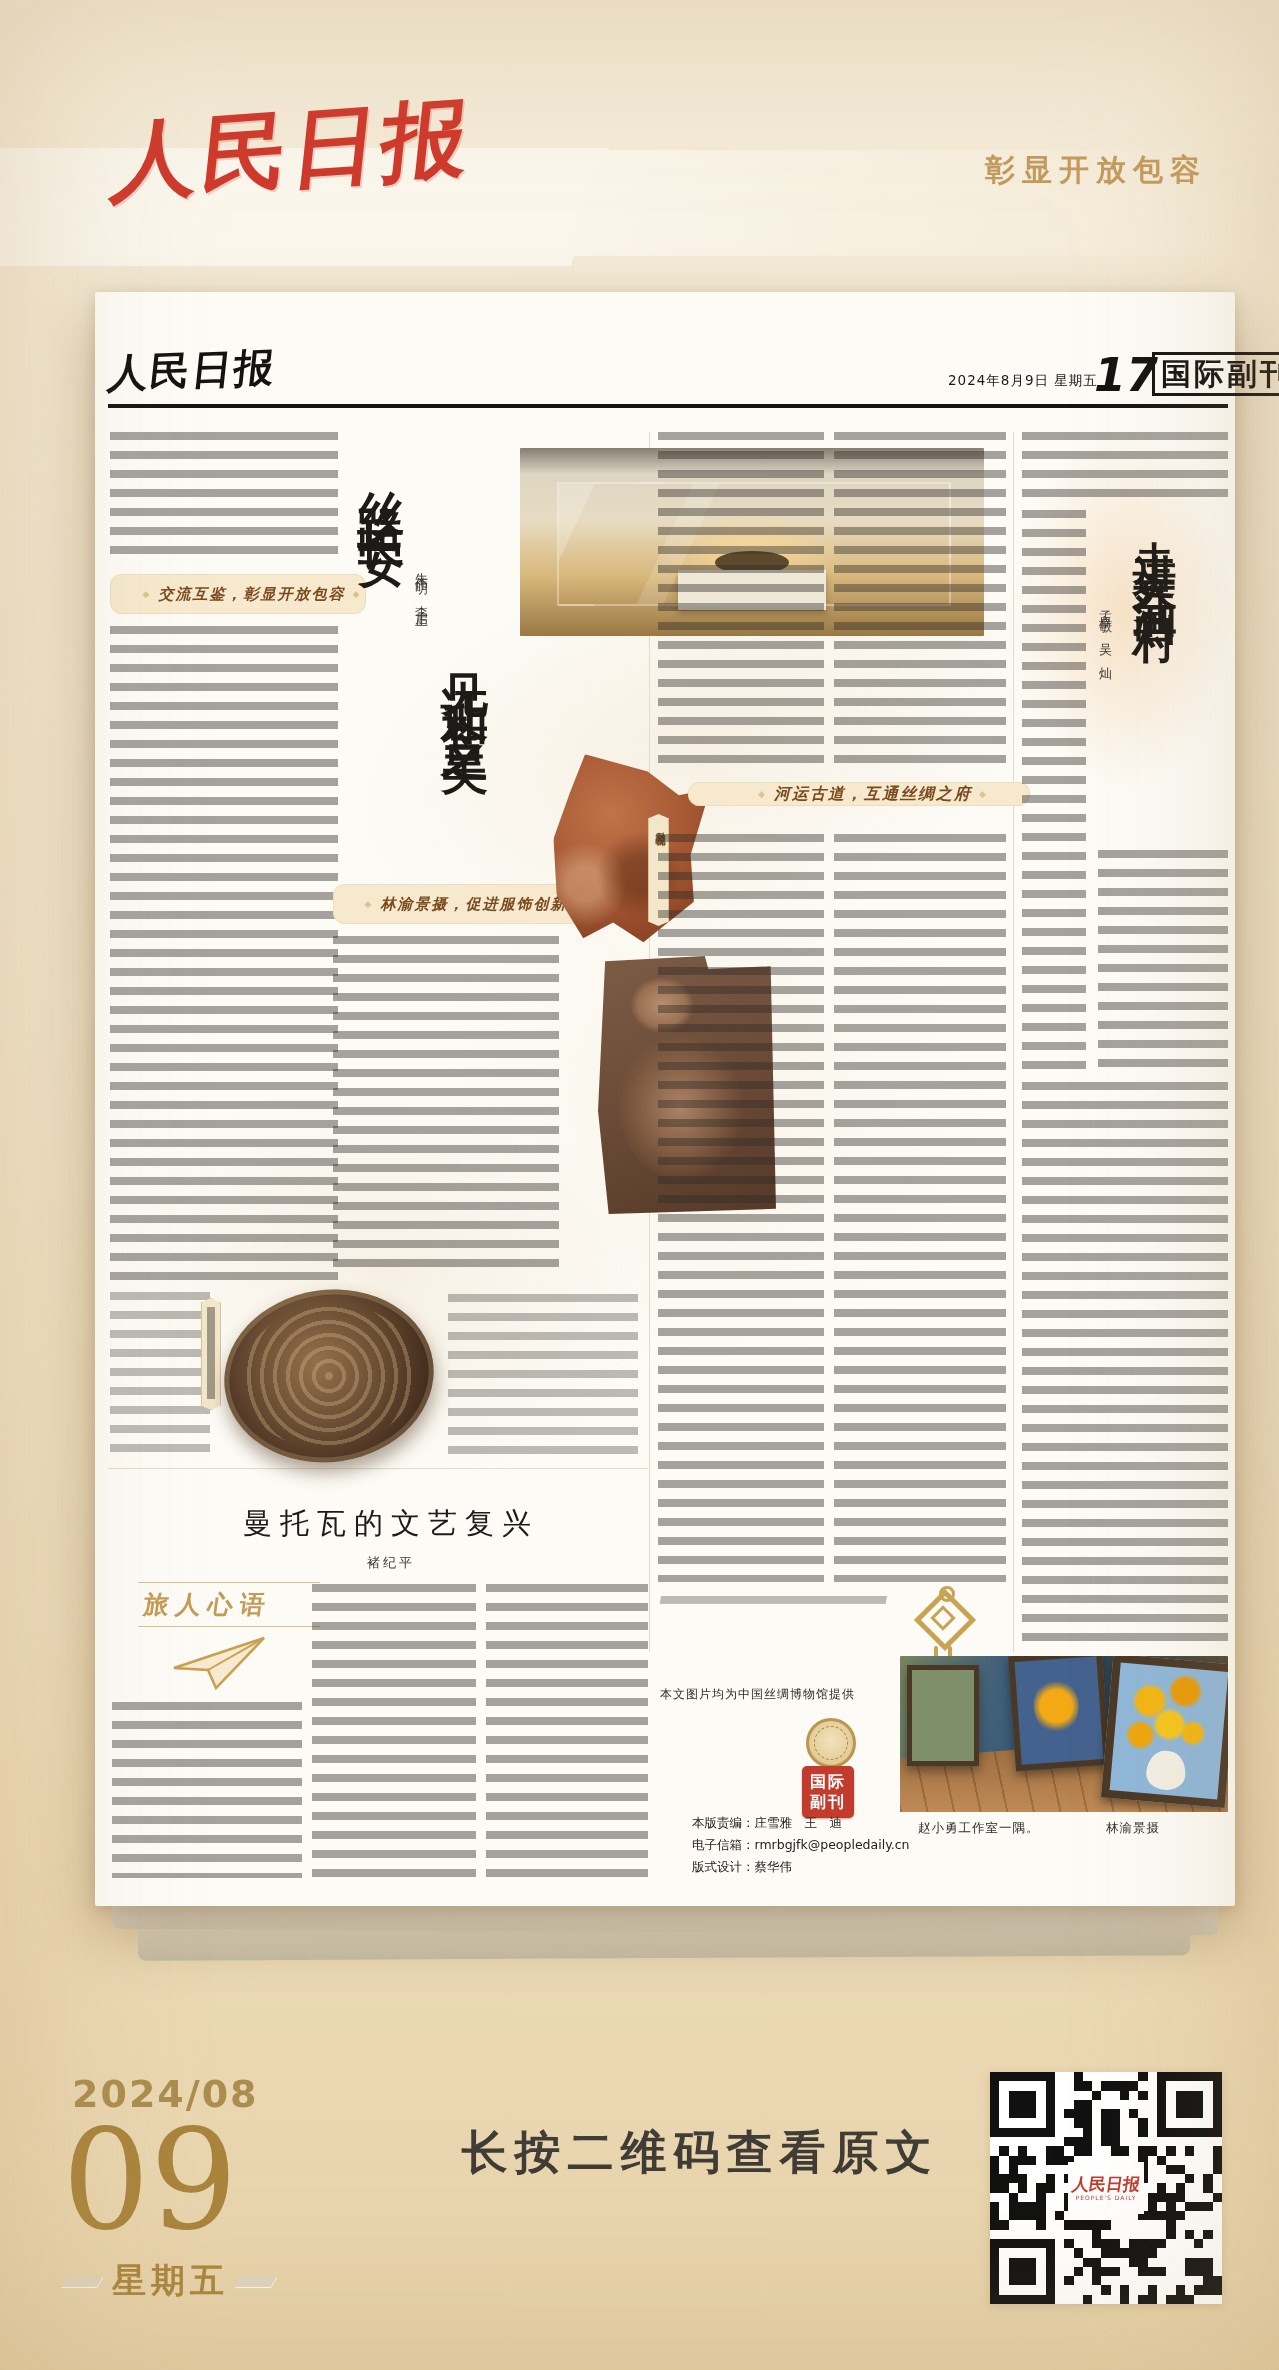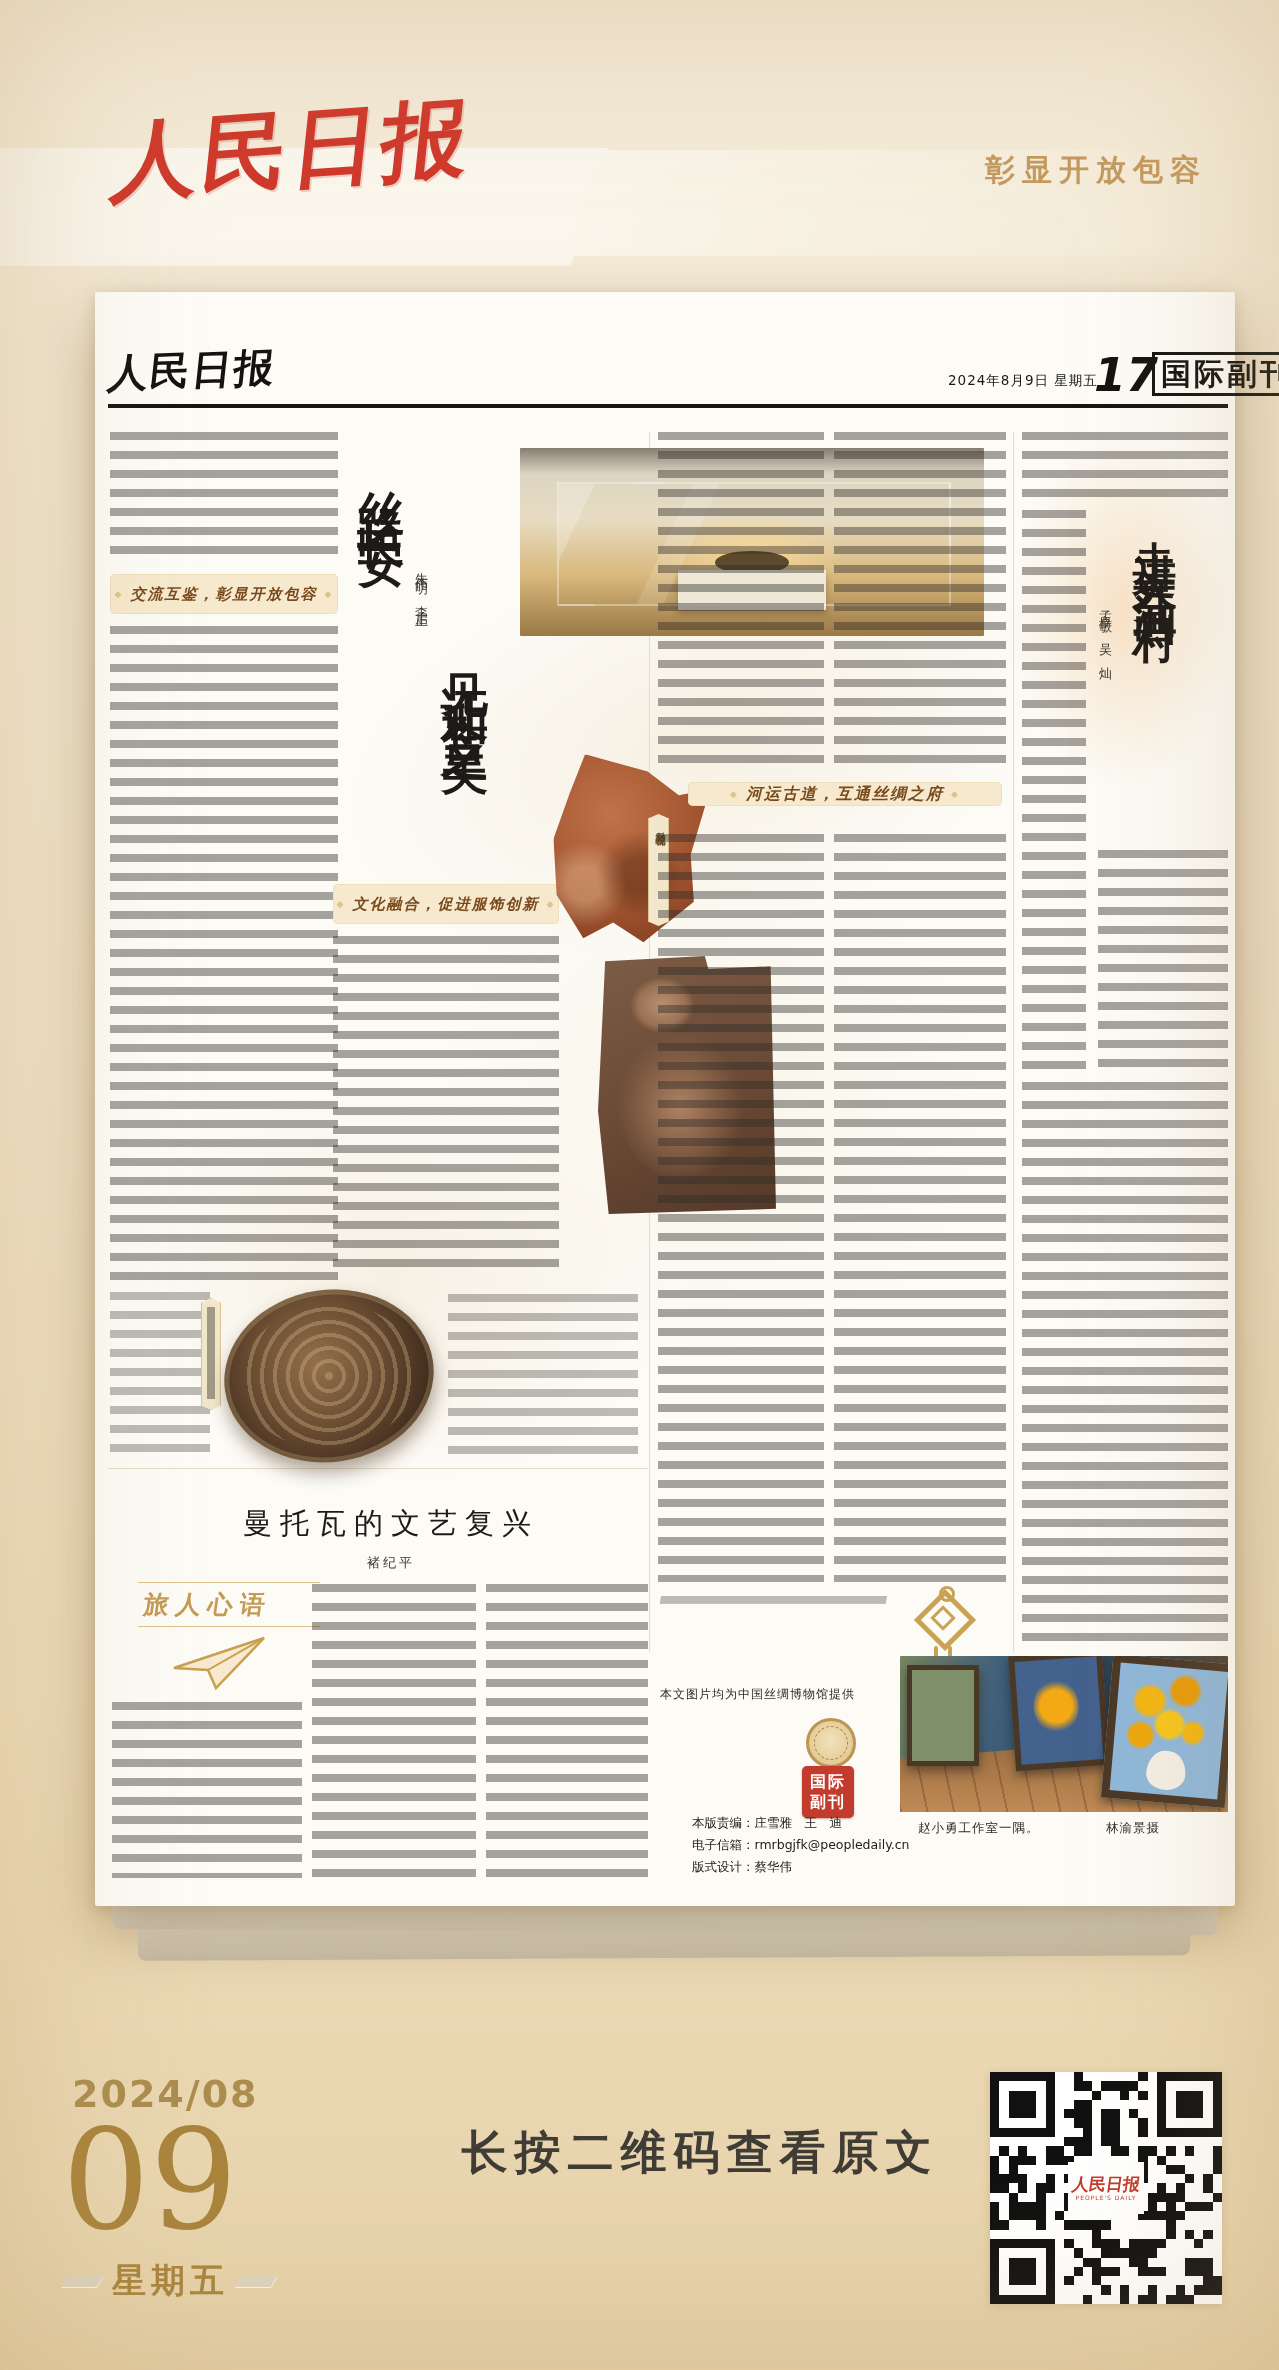--- a/index.html
+++ b/index.html
@@ -27,21 +27,21 @@
   .mini-logo{font-family:"DejaVu Serif","Liberation Serif",serif;font-weight:900;color:#151310;
     font-size:40px;letter-spacing:2px;transform:rotate(-2deg) skewX(-8deg);white-space:nowrap;}
   .mast-date{font-size:13.5px;color:#1b1a18;letter-spacing:1px;white-space:nowrap;}
   .page-no{font-size:46px;font-weight:800;color:#141311;line-height:1;}
   .section-box{font-size:30px;font-weight:900;color:#141311;border:3.5px solid #141311;
     padding:2px 6px 3px;letter-spacing:3px;line-height:1.1;font-family:"DejaVu Serif",serif;white-space:nowrap;}
   .rule{background:#171511;}
   .hairline{background:#e3dcc9;}
   .hbox{background:#f6e9cd;color:#7a4a1e;font-family:"DejaVu Serif","Liberation Serif",serif;
     font-weight:700;font-style:italic;display:flex;align-items:center;justify-content:center;
-    letter-spacing:2px;font-size:16px;border-radius:5px;box-shadow:inset 0 0 0 1px #ecdfbc;white-space:nowrap;}
+    letter-spacing:2px;font-size:16px;border-radius:12px;box-shadow:inset 0 0 0 1px #ecdfbc;white-space:nowrap;padding-left:28px;}
   .hbox::before,.hbox::after{content:"◆";color:#dcc48e;font-size:9px;margin:0 7px;font-style:normal;}
   .vtitle{writing-mode:vertical-rl;text-orientation:upright;font-family:"DejaVu Serif","Liberation Serif",serif;
     font-weight:900;color:#1d1b18;}
   .vby{writing-mode:vertical-rl;text-orientation:upright;font-size:13px;color:#3a3733;letter-spacing:5px;}
   .ribbon{background:#f3e7cb;border:1px solid #d9c294;clip-path:polygon(50% 0,100% 4%,100% 96%,50% 100%,0 96%,0 4%);}
   .ribbon .rtext{writing-mode:vertical-rl;text-orientation:upright;font-size:10.5px;color:#6b4a23;
     letter-spacing:1px;margin:8px auto 0;display:block;text-align:center;width:100%;}
   .cap{font-size:12.5px;color:#2e2c29;letter-spacing:1px;white-space:nowrap;}
   .stamp-text{font-family:"DejaVu Serif",serif;font-weight:700;color:#c49a55;font-size:25px;
     letter-spacing:7px;transform:skewX(-8deg);white-space:nowrap;}
@@ -169,21 +169,21 @@
     <div class="glow"></div>
     <div class="bowl"></div>
     <div class="pedestal"></div>
     <div class="case"></div>
   </div>
 
   <div class="abs vtitle" style="left:350px;top:452px;height:330px;font-size:47px;letter-spacing:16px;">丝路长安</div>
   <div class="abs vby" style="left:412px;top:562px;height:240px;">朱伟明　李启正</div>
   <div class="abs vtitle" style="left:434px;top:636px;height:450px;font-size:47px;letter-spacing:14px;">见证和合之美</div>
 
-  <div class="abs hbox" style="left:333px;top:884px;width:226px;height:40px;font-size:15px;">文化融合，促进服饰创新</div>
+  <div class="abs hbox" style="left:333px;top:884px;width:226px;height:40px;font-size:15px;">林渝景摄，促进服饰创新</div>
   <div class="abs sim" style="left:333px;top:936px;width:226px;height:340px;"></div>
   <div class="abs sim light" style="left:448px;top:1294px;width:190px;height:160px;"></div>
 
   <div class="abs textile photo" style="left:552px;top:762px;width:150px;height:184px;"></div>
   <div class="abs ribbon" style="left:648px;top:814px;width:19px;height:110px;">
     <span class="rtext">对鸟宝花纹锦</span>
   </div>
 
   <div class="abs relief photo" style="left:598px;top:956px;width:178px;height:258px;"></div>
 

